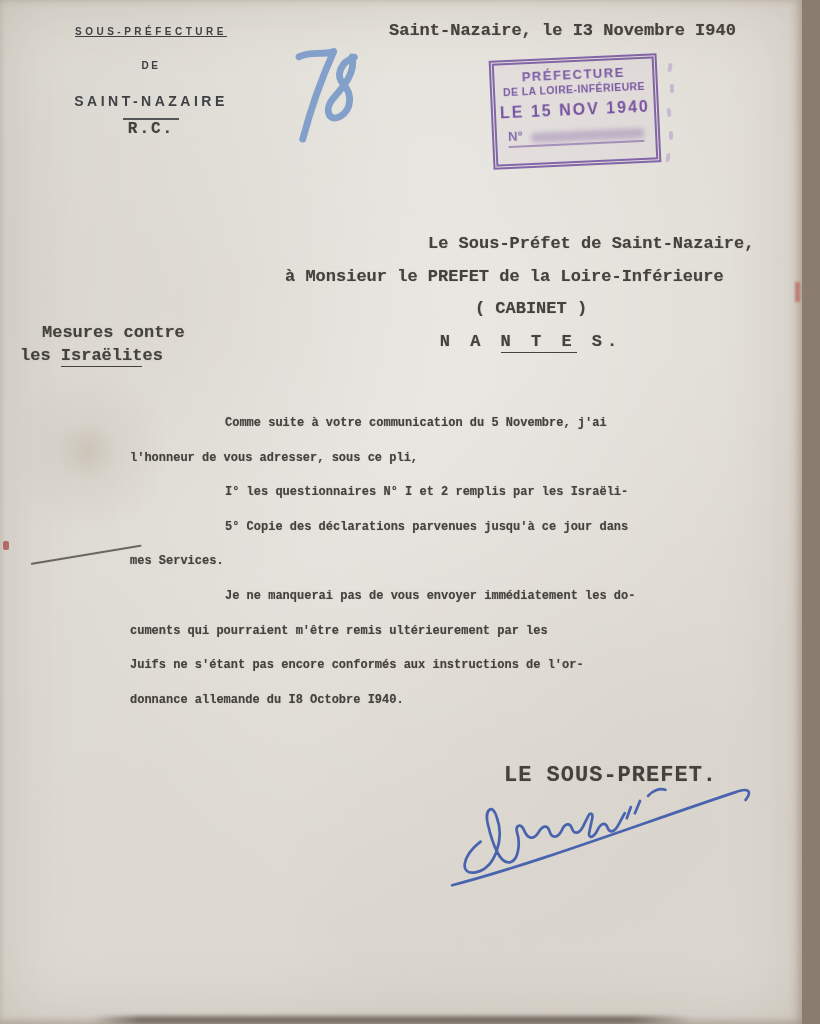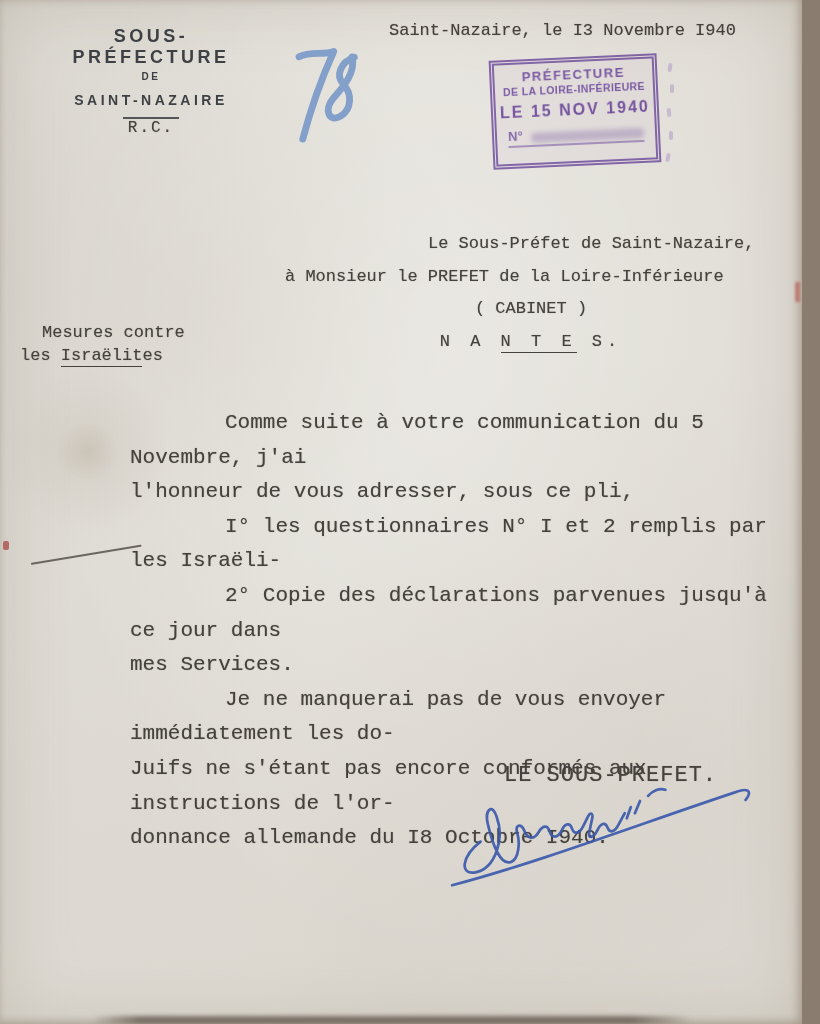--- a/index.html
+++ b/index.html
@@ -13,28 +13,28 @@
       radial-gradient(ellipse at 55% 35%,rgba(255,255,255,0.28),rgba(255,255,255,0) 65%),
       linear-gradient(100deg,#dcd9d2 0%,#e3e0d9 45%,#dedad3 100%);
     box-shadow:inset 0 0 70px rgba(125,108,88,0.22), inset -5px 0 9px rgba(120,88,66,0.28),
                inset 0 -4px 6px rgba(110,95,75,0.18);}
   .paper::before{content:"";position:absolute;inset:0;pointer-events:none;background:
       radial-gradient(circle at 11% 44%,rgba(130,108,82,0.10),rgba(0,0,0,0) 9%),
       radial-gradient(circle at 24% 30%,rgba(120,100,80,0.05),rgba(0,0,0,0) 30%),
       radial-gradient(circle at 80% 72%,rgba(120,100,80,0.05),rgba(0,0,0,0) 40%),
       radial-gradient(circle at 45% 92%,rgba(100,82,60,0.06),rgba(0,0,0,0) 45%);}
   .mono{font-family:"Liberation Mono","DejaVu Sans Mono",monospace;color:#45423d;
-        text-shadow:0 0 1px rgba(70,66,60,0.45);}
+        text-shadow:0 0 1px rgba(70,66,60,0.45);font-weight:bold;}
   .abs{position:absolute;}
 
   
   .letterhead{left:38px;top:26px;width:226px;text-align:center;color:#3e4143;}
-  .lh1{font-size:18px;font-weight:bold;letter-spacing:3.5px;}
-  .lh2{font-size:10px;font-weight:bold;letter-spacing:2.5px;margin-top:3px;}
-  .lh3{font-size:14px;font-weight:bold;letter-spacing:3.5px;margin-top:10px;}
+  .lh1{font-size:10px;font-weight:bold;letter-spacing:3.5px;text-decoration:underline;}
+  .lh2{font-size:10px;font-weight:bold;letter-spacing:2.5px;margin-top:23px;}
+  .lh3{font-size:14px;font-weight:bold;letter-spacing:3.5px;margin-top:22px;}
   .lh-rule{width:56px;height:2px;background:#54565a;margin:9px auto 0;}
   .lh4{font-size:16px;letter-spacing:2px;}
 
   .dateline{left:389px;top:21px;font-size:17px;}
 
   
   .num78{left:286px;top:44px;}
 
   
   .stamp{left:491px;top:57px;width:158px;height:99px;transform:rotate(-2.6deg);
@@ -56,21 +56,21 @@
   .rc1{margin-left:143px;}
   .rc3,.rc4{text-align:center;}
   .rc4{letter-spacing:5px;}
   .tw-underline{border-bottom:1.6px solid #45423d;padding-bottom:1px;}
 
   
   .subject{left:20px;top:322px;font-size:17px;line-height:22.5px;}
   .sj1{margin-left:22px;}
 
   
-  .body-block{left:130px;top:406px;width:660px;font-size:21px;line-height:34.6px;}
+  .body-block{left:130px;top:406px;width:660px;font-size:12px;line-height:34.6px;}
   .ind{text-indent:95px;}
 
   .closing{left:504px;top:763px;font-size:22px;letter-spacing:1px;}
 
   .sig{left:446px;top:776px;}
 
   
   .pencil-line{left:31px;top:563px;width:112px;height:2px;background:#56514b;
       transform:rotate(-9.5deg);transform-origin:left center;border-radius:1px;opacity:.85;}
   .red-speck{left:3px;top:541px;width:6px;height:9px;background:#a8403c;opacity:.7;
@@ -133,23 +133,24 @@
 
     <div class="abs subject mono">
       <div class="sj1">Mesures contre</div>
       <div><span>les </span><span class="tw-underline">Israëlit</span><span>es</span></div>
     </div>
 
     <div class="abs body-block mono">
       <div class="ind">Comme suite à votre communication du 5 Novembre, j'ai</div>
       <div>l'honneur de vous adresser, sous ce pli,</div>
       <div class="ind">I° les questionnaires N° I et 2 remplis par les Israëli-</div>
-      <div class="ind">2° Copie des déclarations parvenues jusqu'à ce jour dans</div>
+      <div class="ind">5° Copie des déclarations parvenues jusqu'à ce jour dans</div>
       <div>mes Services.</div>
       <div class="ind">Je ne manquerai pas de vous envoyer immédiatement les do-</div>
+      <div>cuments qui pourraient m'être remis ultérieurement par les</div>
       <div>Juifs ne s'étant pas encore conformés aux instructions de l'or-</div>
       <div>donnance allemande du I8 Octobre I940.</div>
     </div>
 
     <div class="abs closing mono">LE SOUS-PREFET.</div>
 
     <svg class="abs sig" width="325" height="118" viewBox="0 0 320 115">
       <g fill="none" stroke="#3a58ac" stroke-width="2.7" stroke-linecap="round" stroke-linejoin="round" opacity="0.9">
         <path d="M34,64 C16,78 12,98 30,94 C48,90 58,62 50,40 C46,26 38,32 41,46 C46,68 54,88 64,84 C72,81 73,64 70,55 C68,48 74,45 77,53 C80,61 86,63 91,55 C95,48 100,47 102,54 C104,61 110,61 114,53 C117,46 122,45 124,51 C126,57 131,57 135,49 L140,39 C142,35 145,36 144,41 L141,55 C140,61 145,61 149,53 C152,46 157,44 159,50 C161,56 166,55 170,47 L176,36"></path>
         <path d="M182,30 L178,41"></path>

